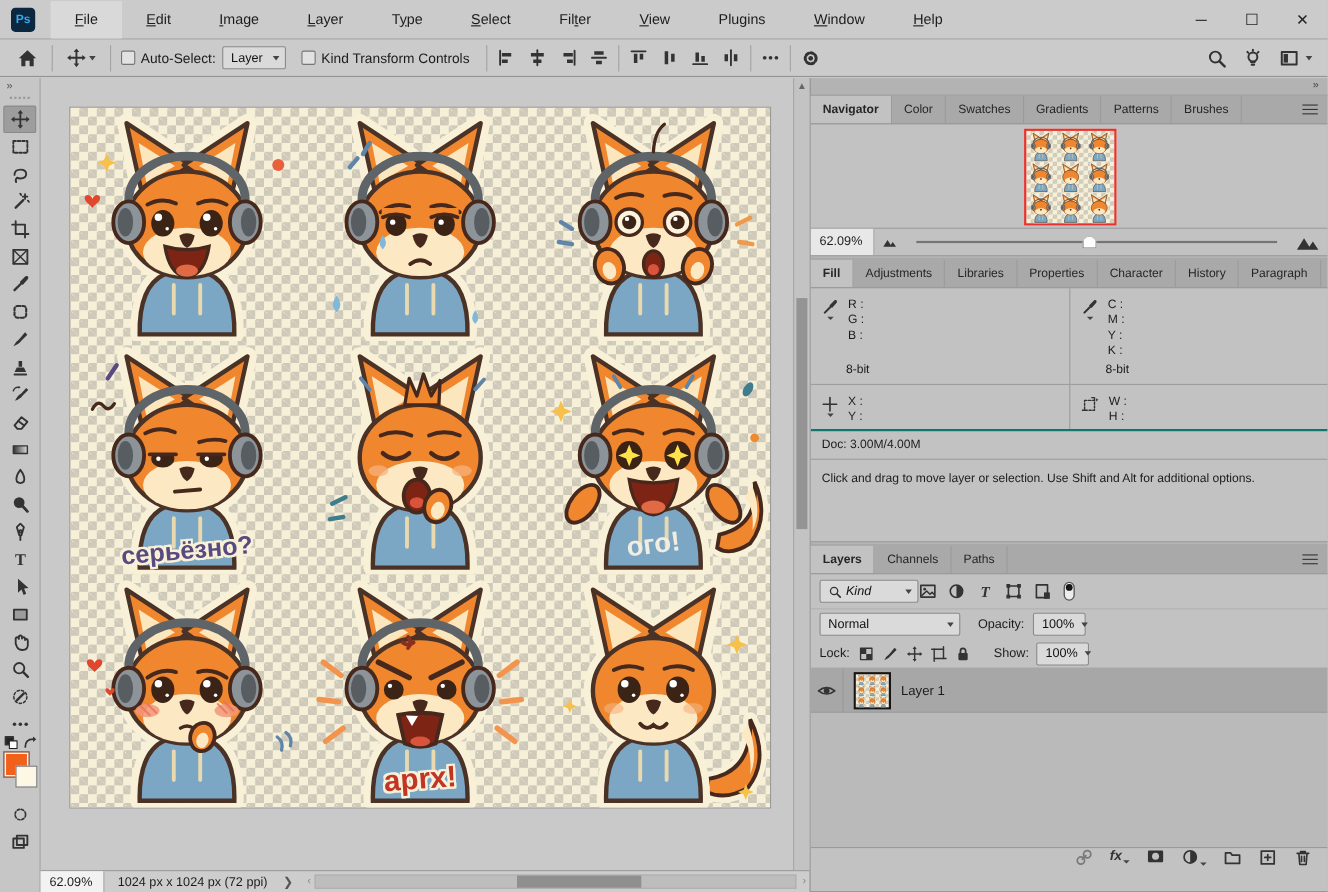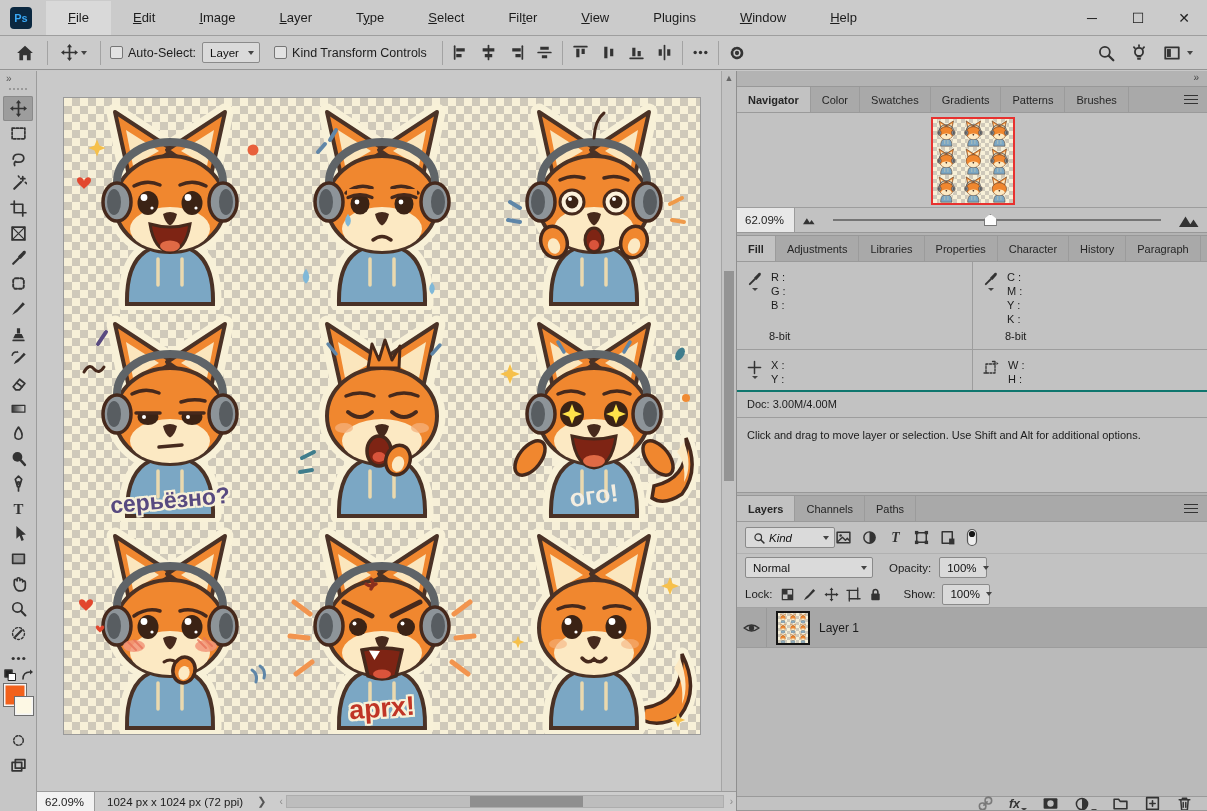--- a/index.html
+++ b/index.html
@@ -118,21 +118,21 @@
   .kindsel { width:90px; }
   .blendsel { width:128px; }
   .pctsel { width:48px; }
   .ficons { display:flex; align-items:center; gap:9px; }
   .llist { flex:1; background:#bababa; border-top:1px solid #a2a2a2; overflow:hidden; }
   .layerrow { height:40px; background:#a7a7a7; border-bottom:1px solid #9c9c9c; display:flex; align-items:center; }
   .eyecell { width:30px; align-self:stretch; border-right:1px solid #999; display:flex; align-items:center; justify-content:center; }
   .lthumb { width:34px; height:34px; margin:0 9px; border:2px solid #151515; background-size:6px 6px; background-position:0 0,3px 3px; display:grid; grid-template-columns:repeat(3,1fr); grid-template-rows:repeat(3,1fr); }
   .lthumb svg { width:100%; height:100%; display:block; }
   .lname { font-size:12px; }
-  .lbottom { height:14px; border-top:1px solid #9a9a9a; display:flex; align-items:center; justify-content:flex-end; gap:15px; padding-right:14px; flex:none; }
+  .lbottom { height:40px; border-top:1px solid #9a9a9a; display:flex; align-items:flex-start; justify-content:flex-end; gap:15px; padding-right:14px; flex:none; }
   .fxtxt { font-style:italic; font-weight:bold; font-size:12.5px; color:#333; }
 </style>
 </head>
 <body>
 
 <svg class="hiddefs" aria-hidden="true">
   <defs>
     <g id="fox-base">
       <g fill="#f8f1d8" stroke="#f8f1d8" stroke-width="17" stroke-linejoin="round" stroke-linecap="round">
         <path d="M58,80 L45,14 L100,50 L155,14 L142,80 Z"></path>

